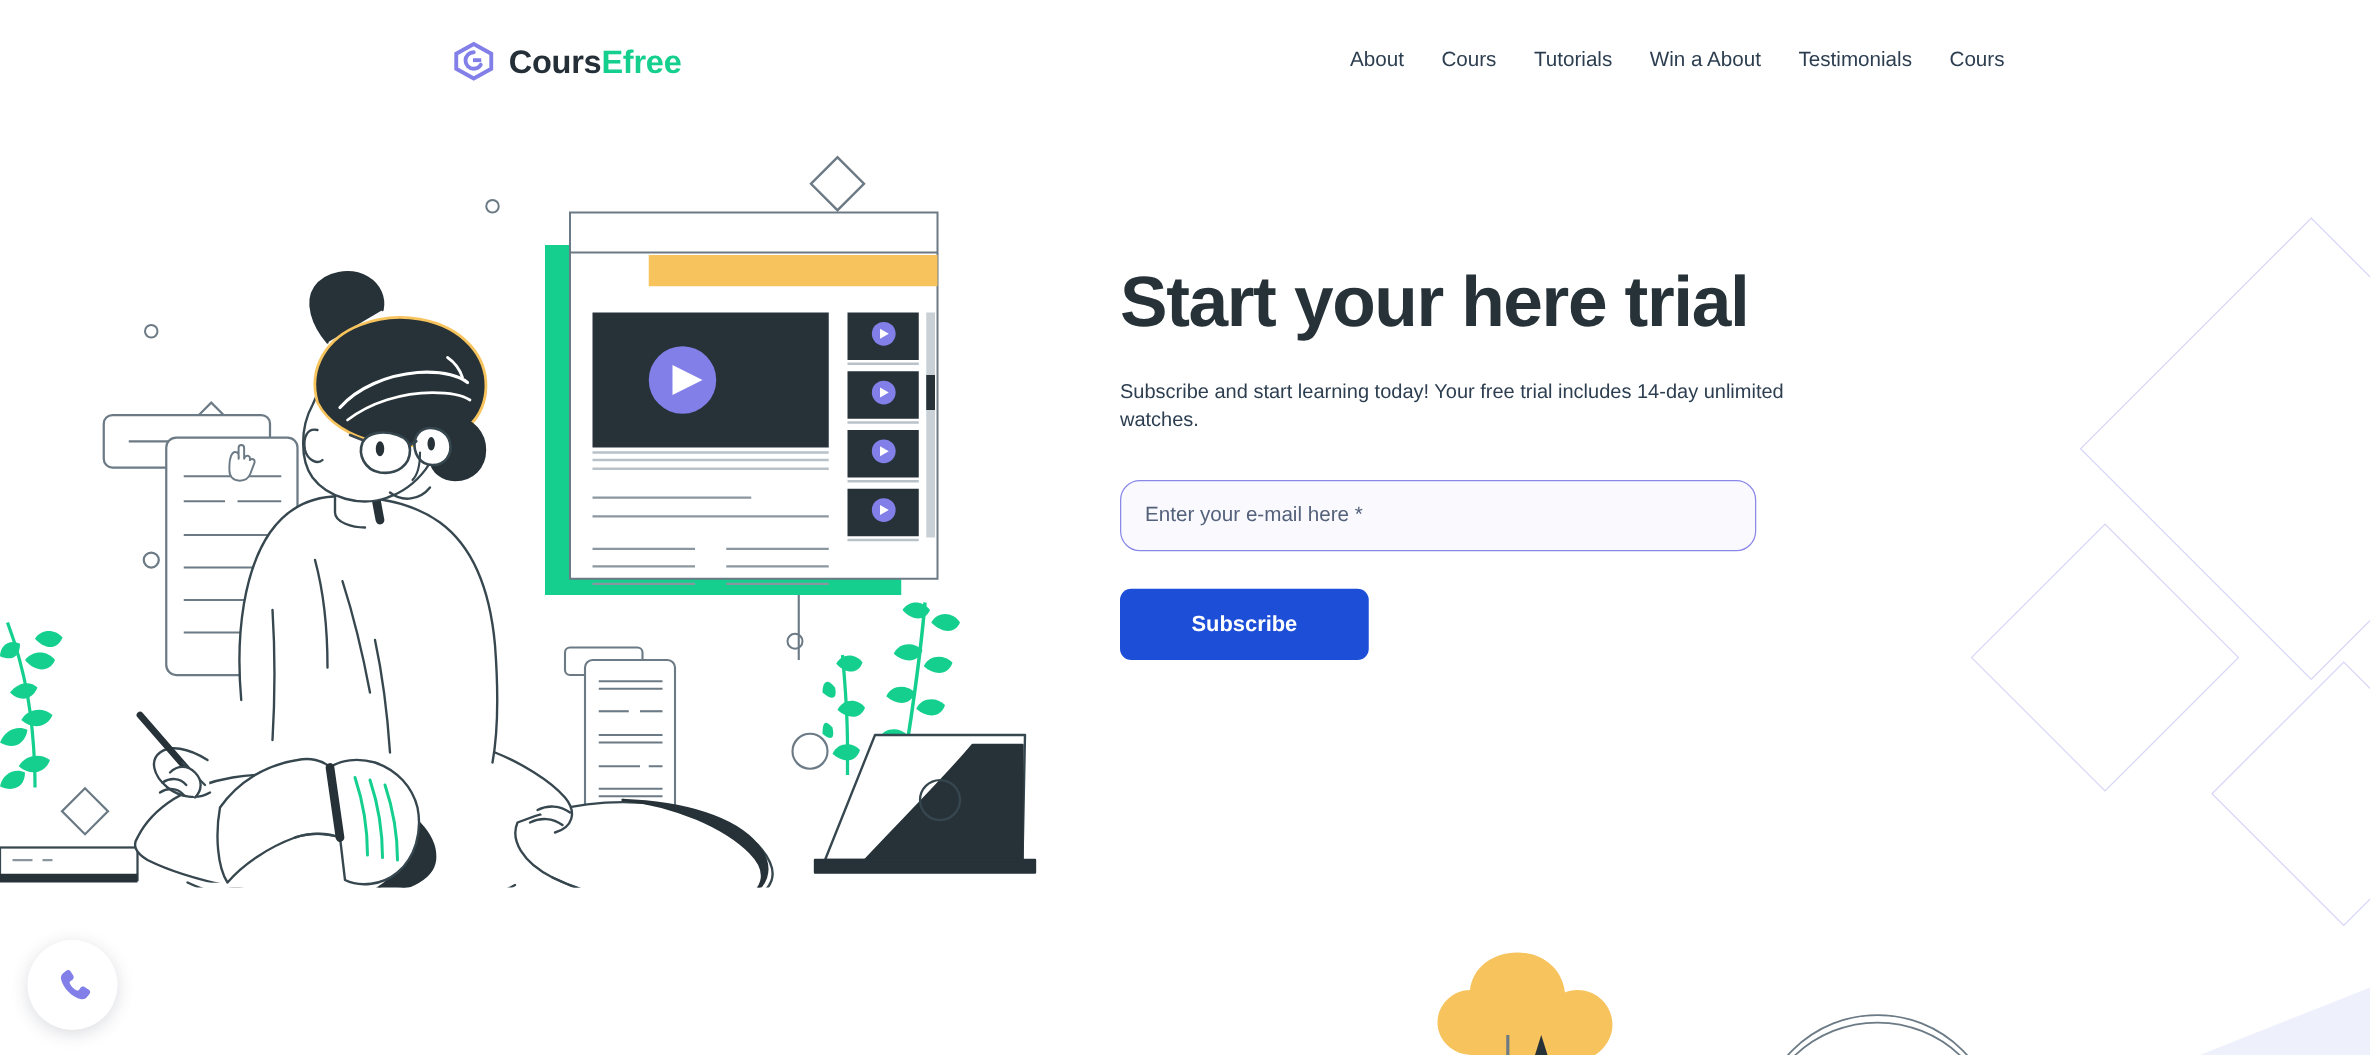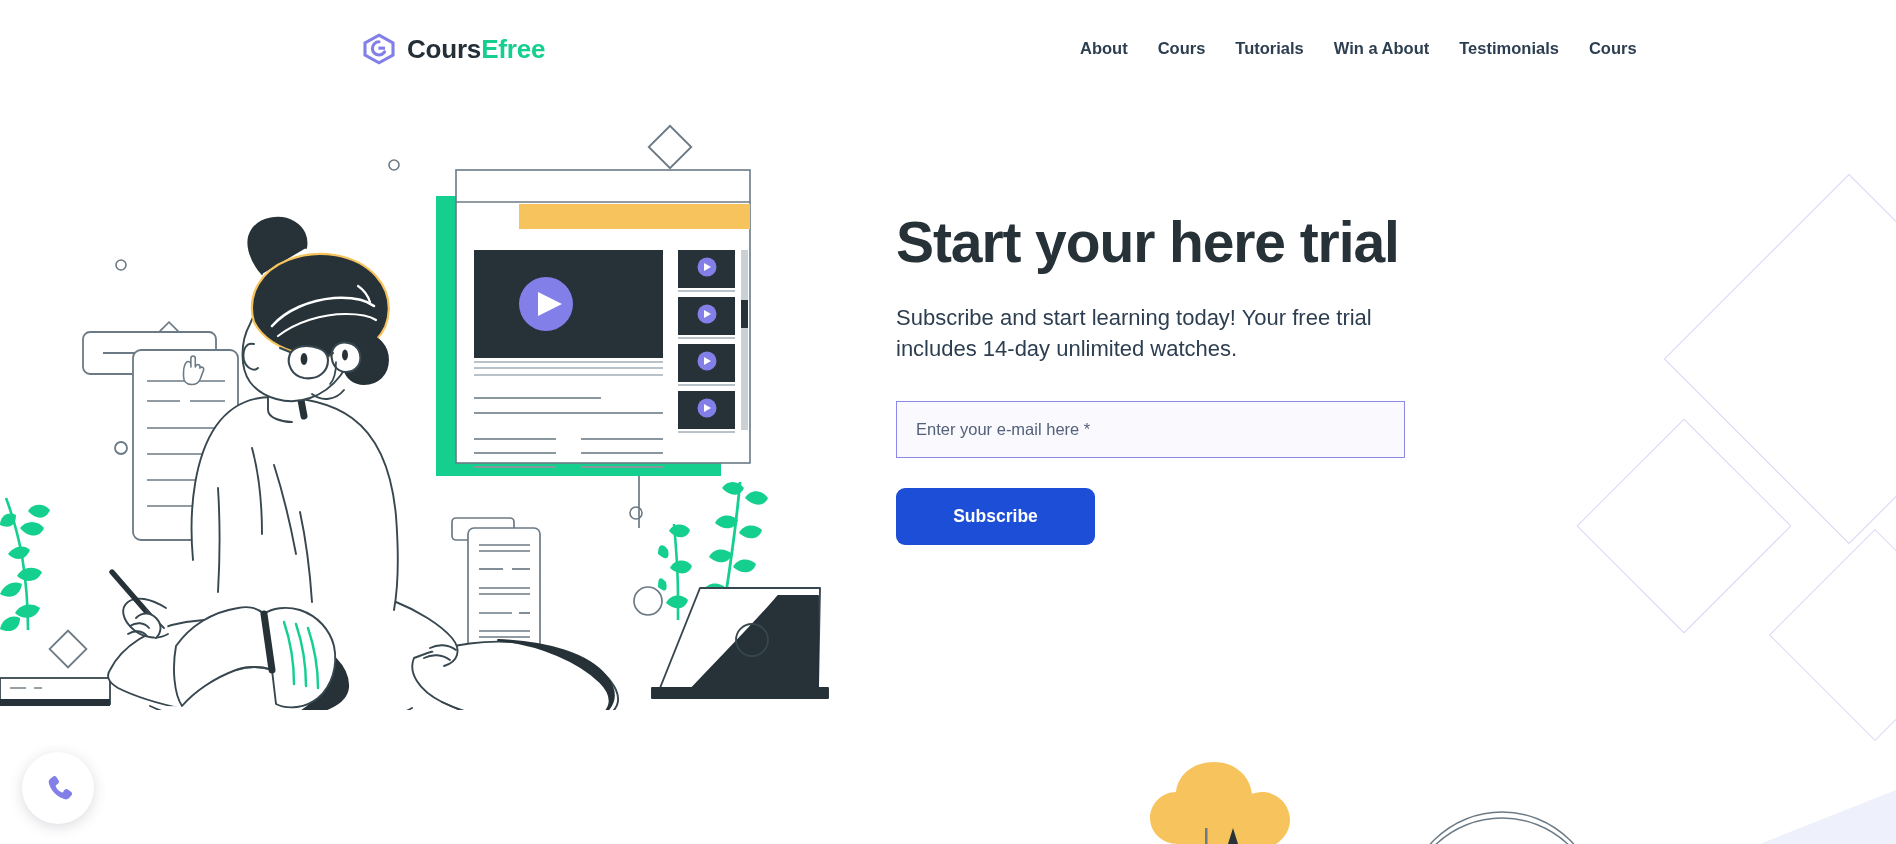--- a/index.html
+++ b/index.html
@@ -62,21 +62,20 @@
   .brand-a { color: #242f38; }
   .brand-b { color: #15cf8f; }
 
   #nav {
     position: absolute;
     left: 1080px;
     top: 40px;
     display: flex;
     align-items: flex-end;
     gap: 30px;
-    font-weight: bold;
   }
   .nav-link {
     font-size: 16.5px;
     color: #2c3e50;
     text-decoration: none;
     white-space: nowrap;
     line-height: 1;
   }
 
   
@@ -89,33 +88,33 @@
   #hero-title {
     font-size: 57px;
     font-weight: bold;
     color: #263238;
     letter-spacing: -1.1px;
     line-height: 1.08;
     margin-bottom: 28px;
     white-space: nowrap;
   }
   #hero-sub {
-    font-size: 22px;
+    font-size: 16px;
     color: #2c3e50;
     line-height: 1.45;
     width: 548px;
     margin-bottom: 36px;
   }
 
   #email-field {
     display: block;
     width: 509px;
     height: 57px;
     border: 1px solid #8b88ea;
-    border-radius: 0;
+    border-radius: 16px;
     background: #f9f9fe;
     padding: 0 19px;
     font-family: "Liberation Sans", sans-serif;
     font-size: 16.5px;
     color: #1d4ed8;
     outline: none;
   }
   #email-field::placeholder { color: #54617a; opacity: 1; }
 
   #subscribe-button {

